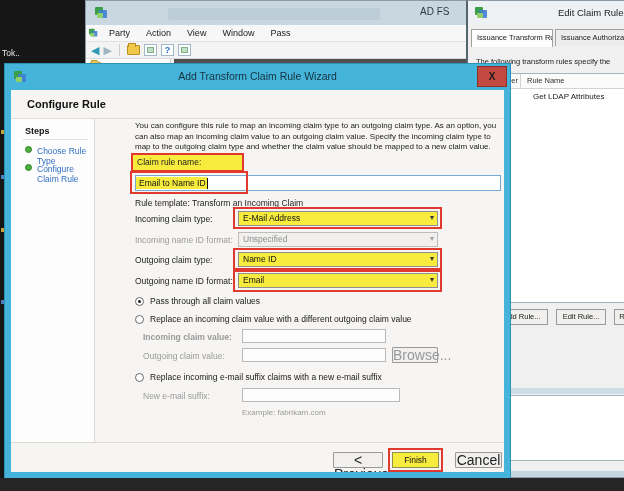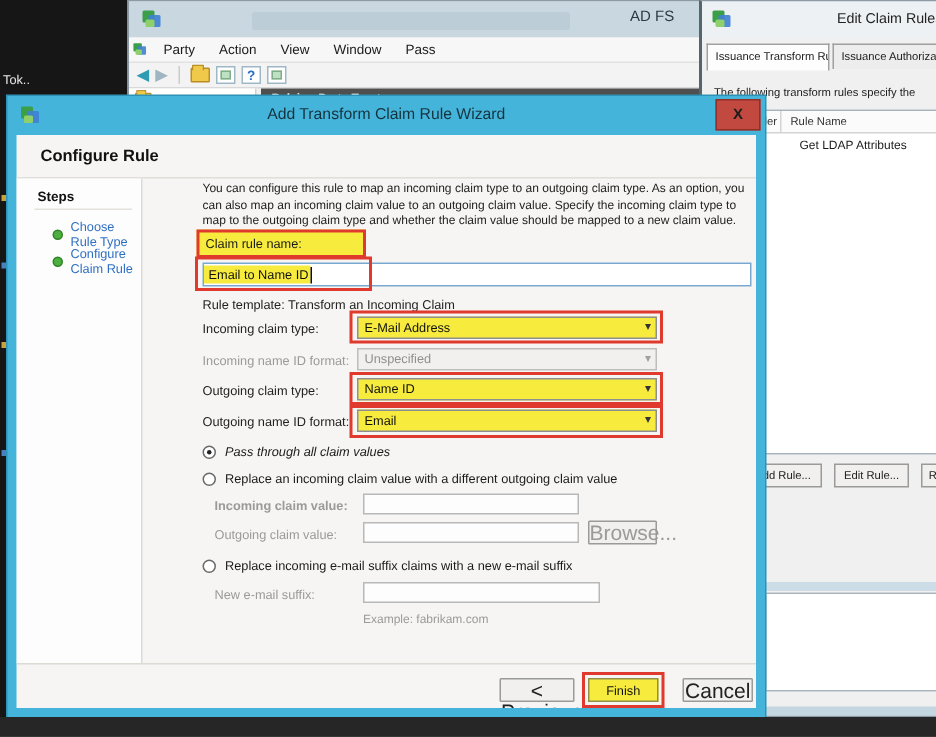--- a/index.html
+++ b/index.html
@@ -56,21 +56,21 @@
   #wizard { position:absolute; left:5px; top:64px; width:505px; height:414px; background:#45b4da; box-shadow:0 0 0 1px #2d93b6; }
   .wz-titlebar { position:absolute; left:0; top:0; right:0; height:28px; }
   .wz-title { position:absolute; left:0; right:0; top:6px; text-align:center; font-size:10.5px; color:#15333e; }
   .wz-close { position:absolute; right:3px; top:2px; width:30px; height:21px; background:#c2493f; border:1px solid #8e2f28; color:#1c1c1c; font-weight:bold; font-size:10px; text-align:center; line-height:19px; }
   .wz-content { position:absolute; left:6px; top:26px; right:6px; bottom:6px; background:#f6f5f3; overflow:hidden; }
   .wz-heading { position:absolute; left:16px; top:8px; font-size:11px; font-weight:bold; color:#111; }
   .wz-headline { position:absolute; left:0; right:0; top:28px; border-top:1px solid #e0ded9; }
   .steps-panel { position:absolute; left:0; top:29px; bottom:30px; width:84px; background:#fdfdfd; border-right:1px solid #dcdad5; }
   .steps-title { position:absolute; left:14px; top:7px; font-size:9px; font-weight:bold; color:#111; }
   .steps-line { position:absolute; left:12px; right:6px; top:20px; border-top:1px solid #e3e1dc; }
-  .step-item { position:absolute; left:24px; display:flex; align-items:center; gap:5px; font-size:8.5px; color:#2f6fc3; }
+  .step-item { position:absolute; left:14px; display:flex; gap:5px; font-size:8.5px; color:#2f6fc3; }
   .bullet { width:7px; height:7px; border-radius:50%; background:#4caf3f; border:1px solid #2f8327; flex:none; }
   .wz-para { position:absolute; left:124px; top:31px; width:372px; font-size:8px; line-height:10.5px; color:#222; }
   .hl-label { position:absolute; left:120px; top:63px; width:113px; height:19px; background:#f7ec3e; border:2px solid #e03a2f; font-size:8.5px; color:#1a1a1a; padding:2px 0 0 4px; }
   .wz-input { position:absolute; left:124px; top:85px; width:366px; height:16px; background:#ffffff; border:1px solid #78a8cf; display:flex; align-items:center; }
   .wz-input .val { background:#f7ec3e; font-size:8.5px; color:#111; padding:1px 1px 1px 3px; }
   .caret { width:1px; height:11px; background:#111; }
   .red-overlay { position:absolute; border:2px solid #e03a2f; background:transparent; pointer-events:none; }
   .wz-text { position:absolute; font-size:8.5px; color:#222; white-space:nowrap; }
   .wz-text.gray { color:#9a9a9a; }
   .dd { position:absolute; height:15px; width:200px; left:227px; border:1px solid #8f8f8f; font-size:8.5px; color:#111; padding:1px 14px 0 4px; white-space:nowrap; }
@@ -241,21 +241,21 @@
       </div>
       <div class="red-overlay" style="left:222px;top:158px;width:209px;height:22px;"></div>
 
       <div class="wz-text" style="left:124px;top:186px;">Outgoing name ID format:</div>
       <div class="dd yellow" style="top:183px;">
         <span>Email</span>
         <span class="arr">▾</span>
       </div>
       <div class="red-overlay" style="left:222px;top:180px;width:209px;height:22px;"></div>
 
-      <div class="radio-row" style="top:206px;font-style:italic;">
+      <div class="radio-row" style="top:206px;">
         <span class="radio sel"></span>
         <span>Pass through all claim values</span>
       </div>
       <div class="radio-row" style="top:224px;">
         <span class="radio"></span>
         <span>Replace an incoming claim value with a different outgoing claim value</span>
       </div>
 
       <div class="wz-text gray" style="left:132px;top:242px;font-weight:bold;">Incoming claim value:</div>
       <div class="sub-input" style="top:239px;"></div>

